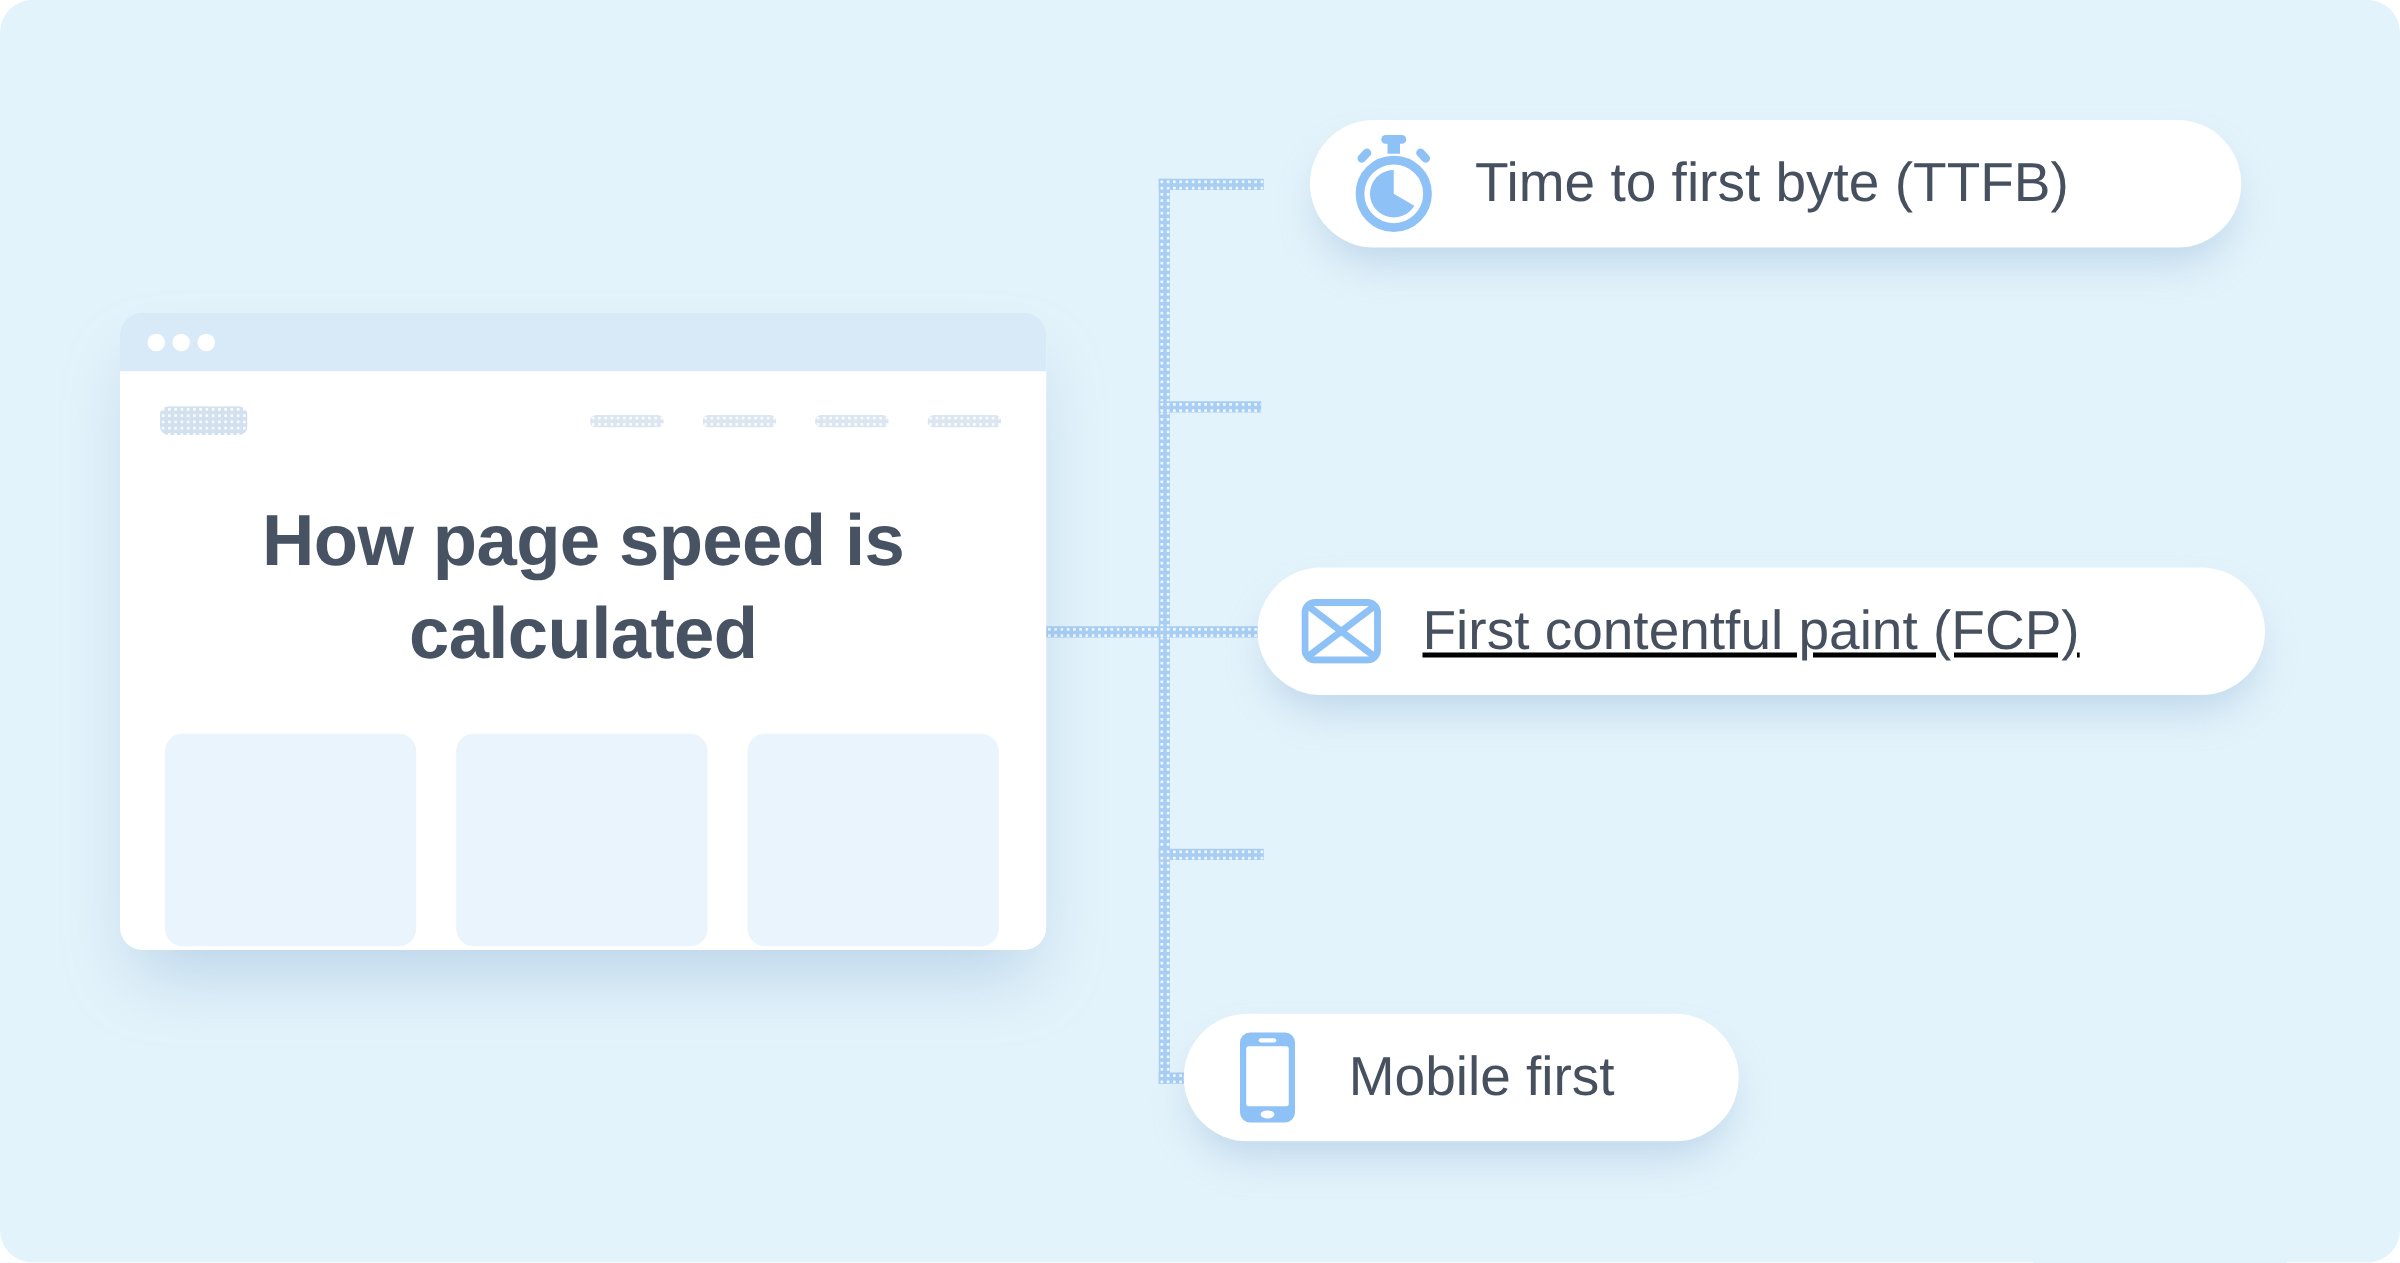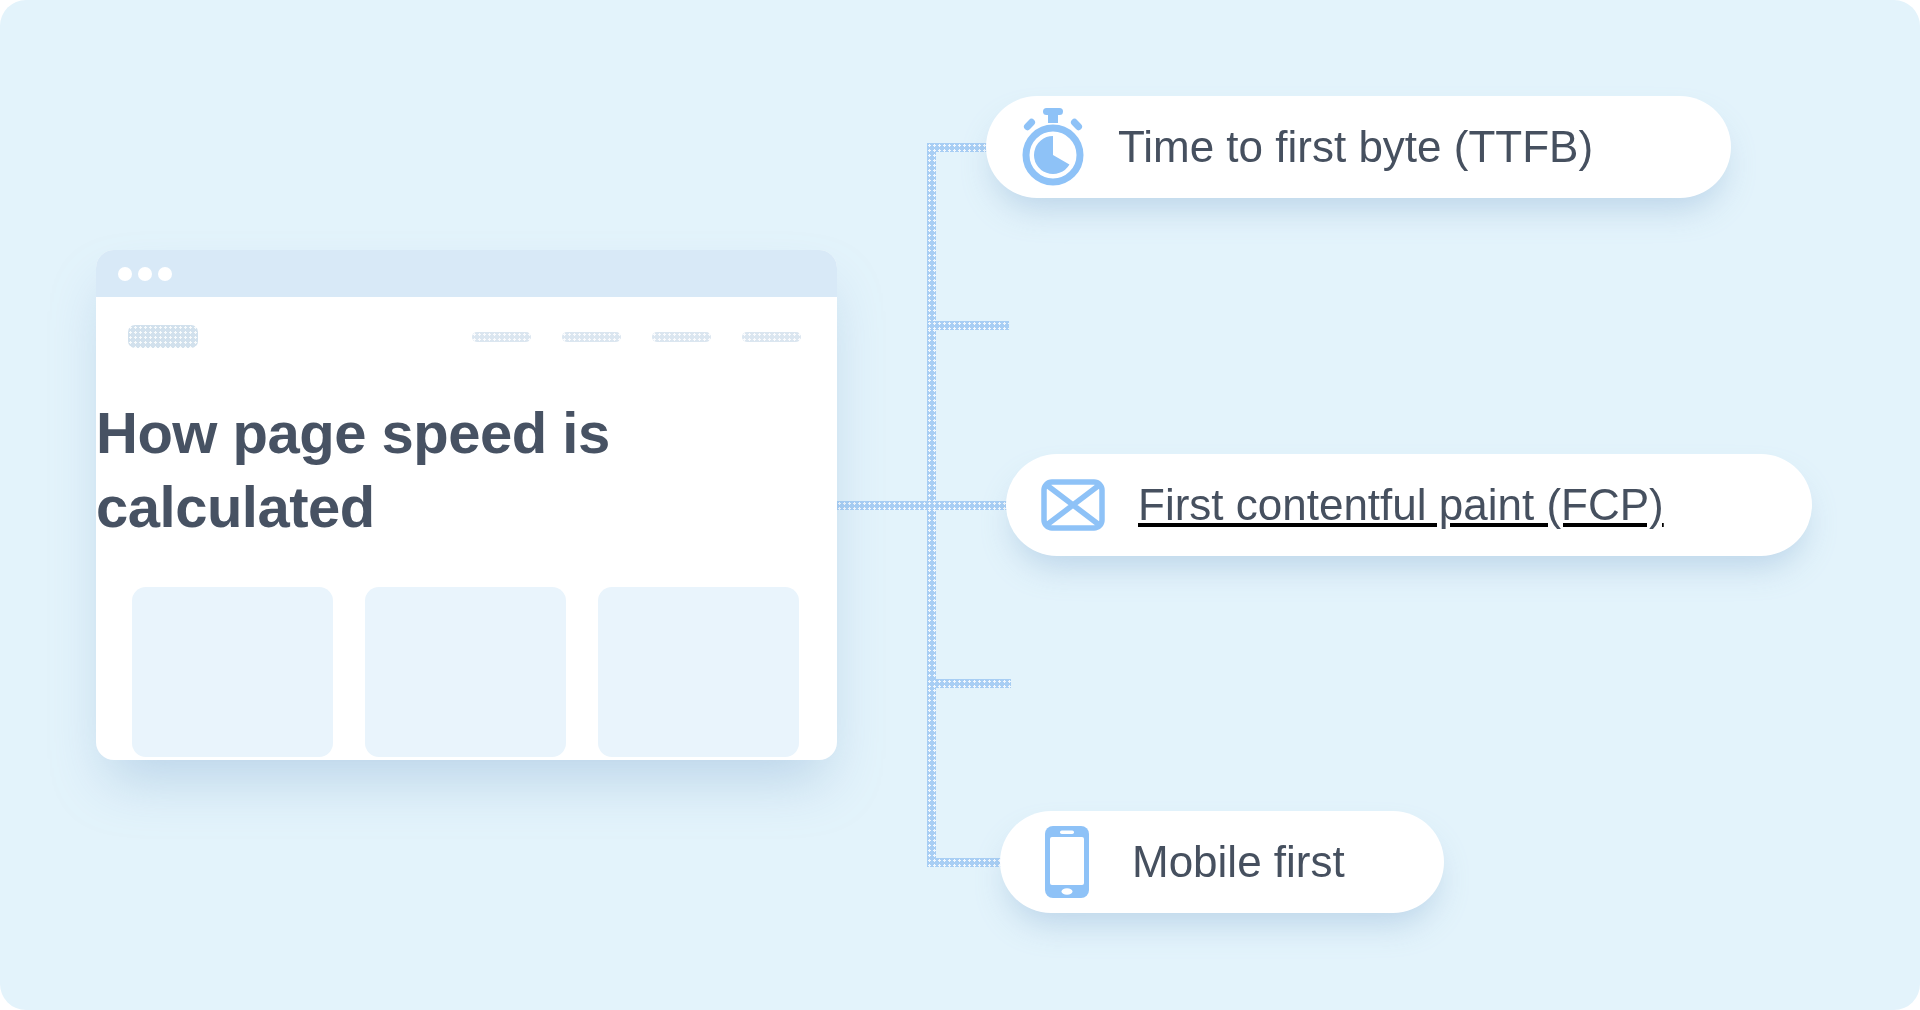--- a/index.html
+++ b/index.html
@@ -24,34 +24,34 @@
   .window{position:absolute;left:96px;top:250px;width:741px;height:510px;background:#fff;
           border-radius:18px;box-shadow:0 30px 55px -12px rgba(125,165,205,.40);}
   .titlebar{position:absolute;left:0;top:0;right:0;height:47px;background:#D8E9F7;
             border-radius:18px 18px 0 0;}
   .wdot{position:absolute;top:17px;width:14px;height:14px;border-radius:50%;background:#fff;}
   .wdot:nth-child(1){left:22px}.wdot:nth-child(2){left:42px}.wdot:nth-child(3){left:62px}
   .logo-ph{position:absolute;left:32px;top:75px;width:70px;height:23px;border-radius:7px;
            background-color:#D2E1ED;}
   .dash{position:absolute;top:82px;height:10px;width:59px;border-radius:5px;background-color:#DBE6F0;}
   .d1{left:376px}.d2{left:466px}.d3{left:556px}.d4{left:646px}
-  .wtitle{position:absolute;left:0;right:0;top:146px;text-align:left;
+  .wtitle{position:absolute;left:0;right:0;top:146px;text-align:center;
           font-size:58px;line-height:74px;font-weight:700;letter-spacing:-.5px;color:#475263;}
   .card{position:absolute;top:337px;width:201px;height:170px;border-radius:14px;background:#E9F4FC;}
   .c1{left:36px}.c2{left:269px}.c3{left:502px}
 
   
   .pill{position:absolute;height:102px;background:#fff;border-radius:52px;
         display:flex;align-items:center;padding-left:28px;gap:26px;box-sizing:border-box;
         box-shadow:0 18px 32px -8px rgba(140,175,210,.45);}
-  .p1{left:986px;top:96px;width:745px;}
+  .p1{left:1048px;top:96px;width:745px;}
   .p2{left:1004px;top:274px;width:740px;}
   .p3{left:1006px;top:454px;width:806px;text-decoration:underline;}
   .p4{left:1006px;top:632px;width:414px;}
-  .p5{left:1000px;top:811px;width:444px;}
+  .p5{left:947px;top:811px;width:444px;}
   .pill-icon{width:78px;min-width:78px;display:flex;align-items:center;justify-content:center;}
   .pill-label{font-size:44px;font-weight:500;color:#46505F;white-space:nowrap;}
 </style>
 </head>
 <body>
 
 <div id="stage">
   <div class="panel">
 
     <div class="line halftone trunk"></div>

